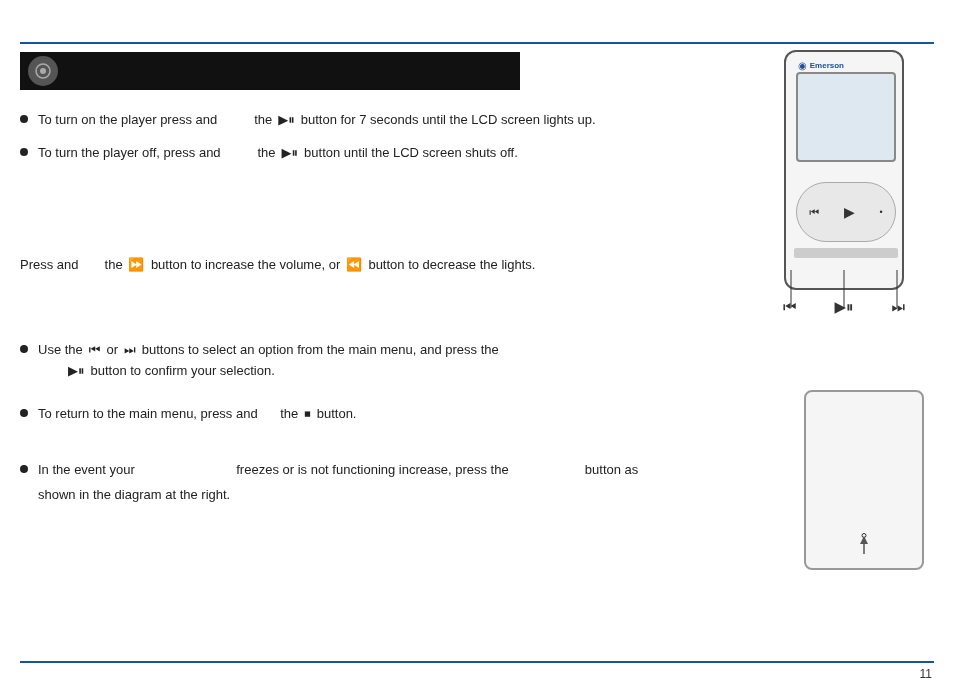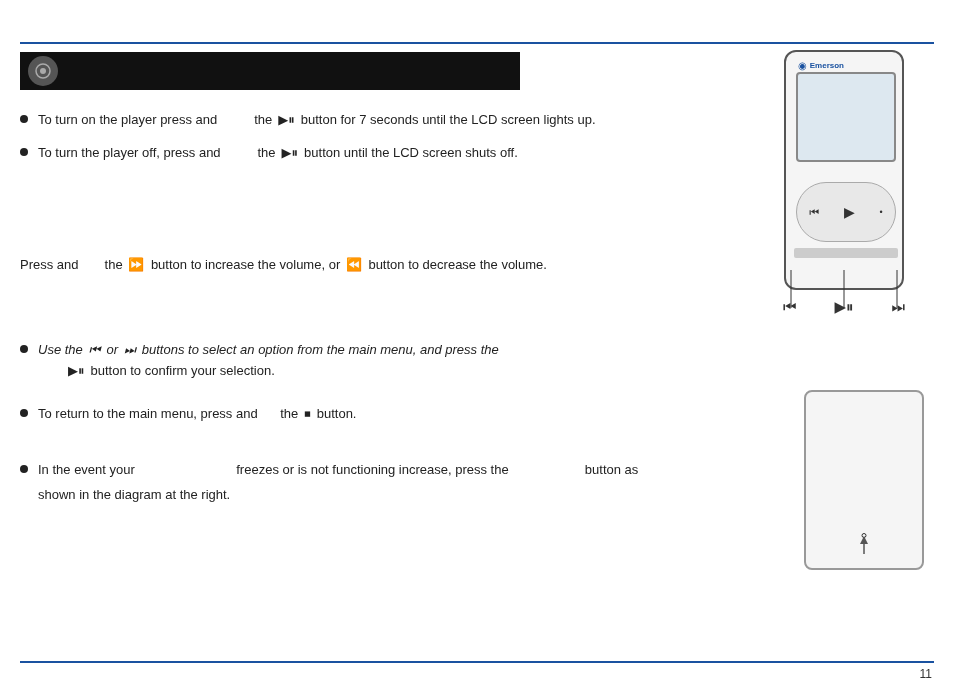--- a/index.html
+++ b/index.html
@@ -290,28 +290,28 @@
   </div>
 </div>
 
 <div class="press-section">
   <span>Press and</span>
   &nbsp;&nbsp;&nbsp;&nbsp;&nbsp;
   <span>the</span>
   <span class="inline-icon">⏩</span>
   <span>button to increase the volume, or</span>
   <span class="inline-icon">⏪</span>
-  <span>button to decrease the volume.</span>
+  <span>button to decrease the lights.</span>
 </div>
 
 <div class="nav-section">
   <div class="bullet-item">
     <div class="bullet-dot"></div>
     <div style="flex:1;">
-      <div style="display:flex; align-items:center; flex-wrap:wrap; gap:4px; line-height:1.6;font-style:italic;">
+      <div style="display:flex; align-items:center; flex-wrap:wrap; gap:4px; line-height:1.6;">
         <span>Use the</span>
         <span class="inline-icon">⏮</span>
         <span>or</span>
         <span class="inline-icon">⏭</span>
         <span>buttons to select an option from the main menu, and press the</span>
       </div>
       <div class="sub-bullet">
         <span class="inline-icon">▶⏸</span>
         <span>button to confirm your selection.</span>
       </div>

